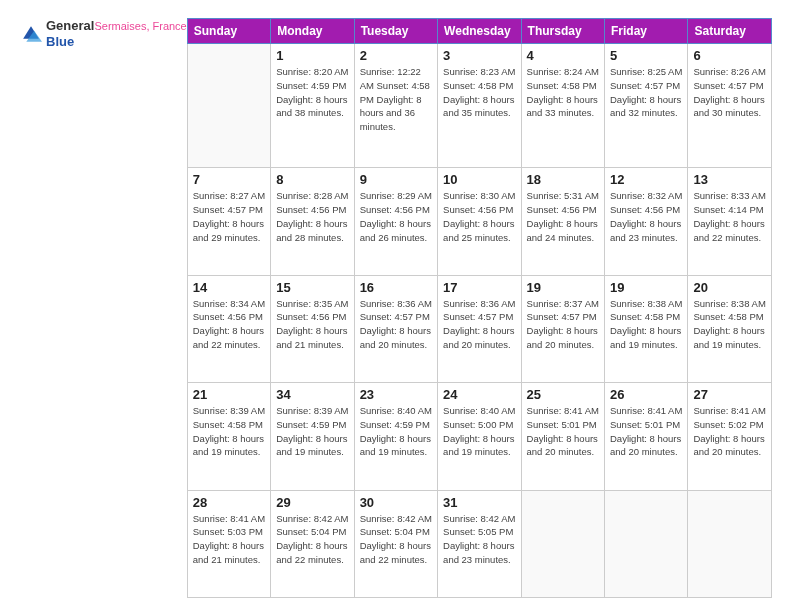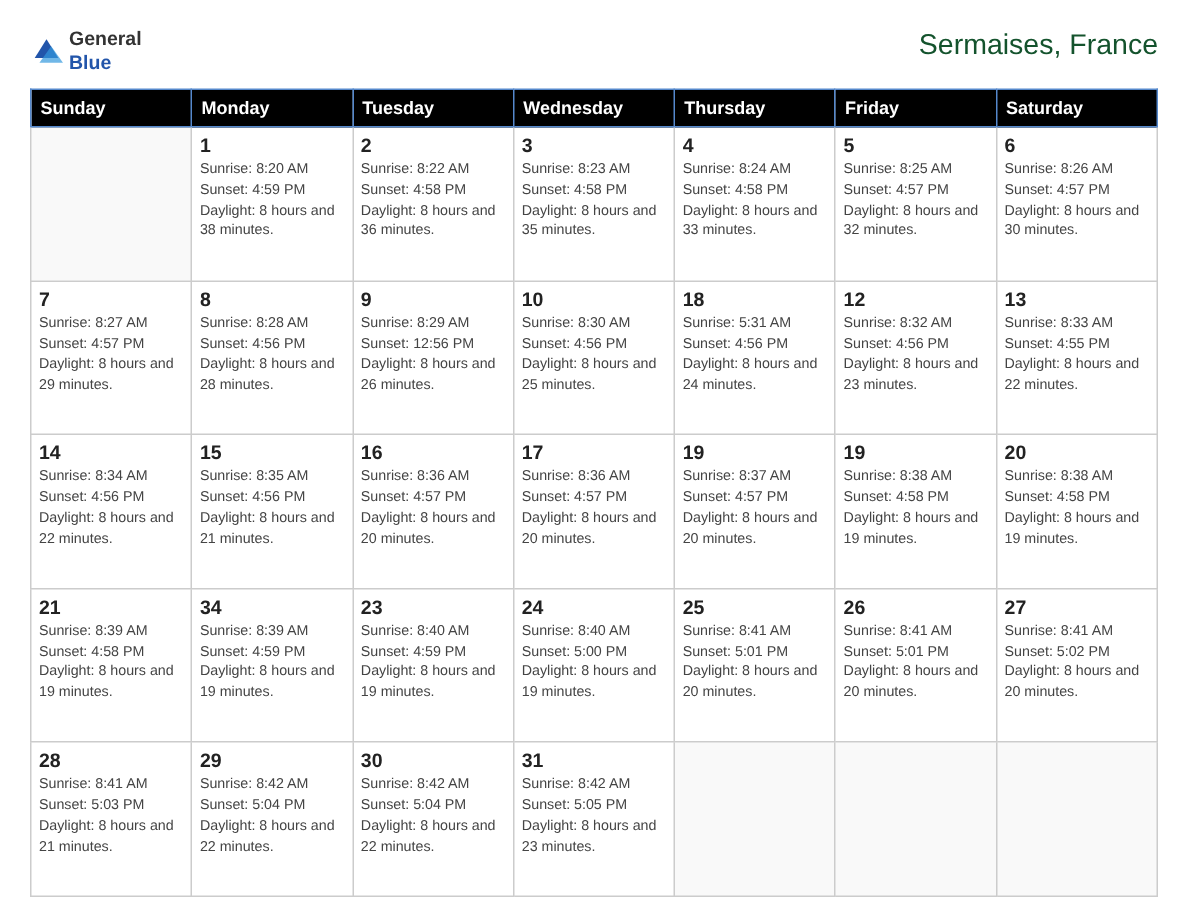--- a/index.html
+++ b/index.html
@@ -8,21 +8,21 @@
       height: 612px;
       font-family: Arial, sans-serif;
       background: #fff;
       overflow: hidden;
     }
     .page {
       width: 792px;
       height: 612px;
       padding: 18px 20px 14px 20px;
       display: flex;
-      flex-direction: column;
+      flex-direction: row;
     }
     .header {
       display: flex;
       align-items: flex-start;
       justify-content: space-between;
       margin-bottom: 10px;
     }
     .logo {
       display: flex;
       align-items: center;
@@ -45,33 +45,33 @@
     .title-area {
       text-align: right;
     }
     .title-area h1 {
       font-size: 28px;
       font-weight: normal;
       color: #222;
       line-height: 1.1;
     }
     .title-area .subtitle {
-      font-size: 19px;
-      color: #14532d;
+      font-size: 11px;
+      color: #ec4899;
       margin-top: 2px;
     }
     .calendar {
       flex: 1;
       border: 1px solid #ccc;
       border-collapse: collapse;
       width: 100%;
       table-layout: fixed;
     }
     .calendar th {
-      background: #000000;
+      background: #a21caf;
       color: #fff;
       text-align: left;
       padding: 5px 6px;
       font-size: 12px;
       font-weight: bold;
       border: 1px solid #5588cc;
     }
     .calendar td {
       vertical-align: top;
       border: 1px solid #ccc;
@@ -133,21 +133,21 @@
           <td class="empty"></td>
           <td>
             <span class="day-num">1</span>
             <div class="day-info">Sunrise: 8:20 AM
 Sunset: 4:59 PM
 Daylight: 8 hours
 and 38 minutes.</div>
           </td>
           <td>
             <span class="day-num">2</span>
-            <div class="day-info">Sunrise: 8:22 AM
+            <div class="day-info">Sunrise: 12:22 AM
 Sunset: 4:58 PM
 Daylight: 8 hours
 and 36 minutes.</div>
           </td>
           <td>
             <span class="day-num">3</span>
             <div class="day-info">Sunrise: 8:23 AM
 Sunset: 4:58 PM
 Daylight: 8 hours
 and 35 minutes.</div>
@@ -185,21 +185,21 @@
           <td>
             <span class="day-num">8</span>
             <div class="day-info">Sunrise: 8:28 AM
 Sunset: 4:56 PM
 Daylight: 8 hours
 and 28 minutes.</div>
           </td>
           <td>
             <span class="day-num">9</span>
             <div class="day-info">Sunrise: 8:29 AM
-Sunset: 12:56 PM
+Sunset: 4:56 PM
 Daylight: 8 hours
 and 26 minutes.</div>
           </td>
           <td>
             <span class="day-num">10</span>
             <div class="day-info">Sunrise: 8:30 AM
 Sunset: 4:56 PM
 Daylight: 8 hours
 and 25 minutes.</div>
           </td>
@@ -213,21 +213,21 @@
           <td>
             <span class="day-num">12</span>
             <div class="day-info">Sunrise: 8:32 AM
 Sunset: 4:56 PM
 Daylight: 8 hours
 and 23 minutes.</div>
           </td>
           <td>
             <span class="day-num">13</span>
             <div class="day-info">Sunrise: 8:33 AM
-Sunset: 4:55 PM
+Sunset: 4:14 PM
 Daylight: 8 hours
 and 22 minutes.</div>
           </td>
         </tr>
         <tr>
           <td>
             <span class="day-num">14</span>
             <div class="day-info">Sunrise: 8:34 AM
 Sunset: 4:56 PM
 Daylight: 8 hours

